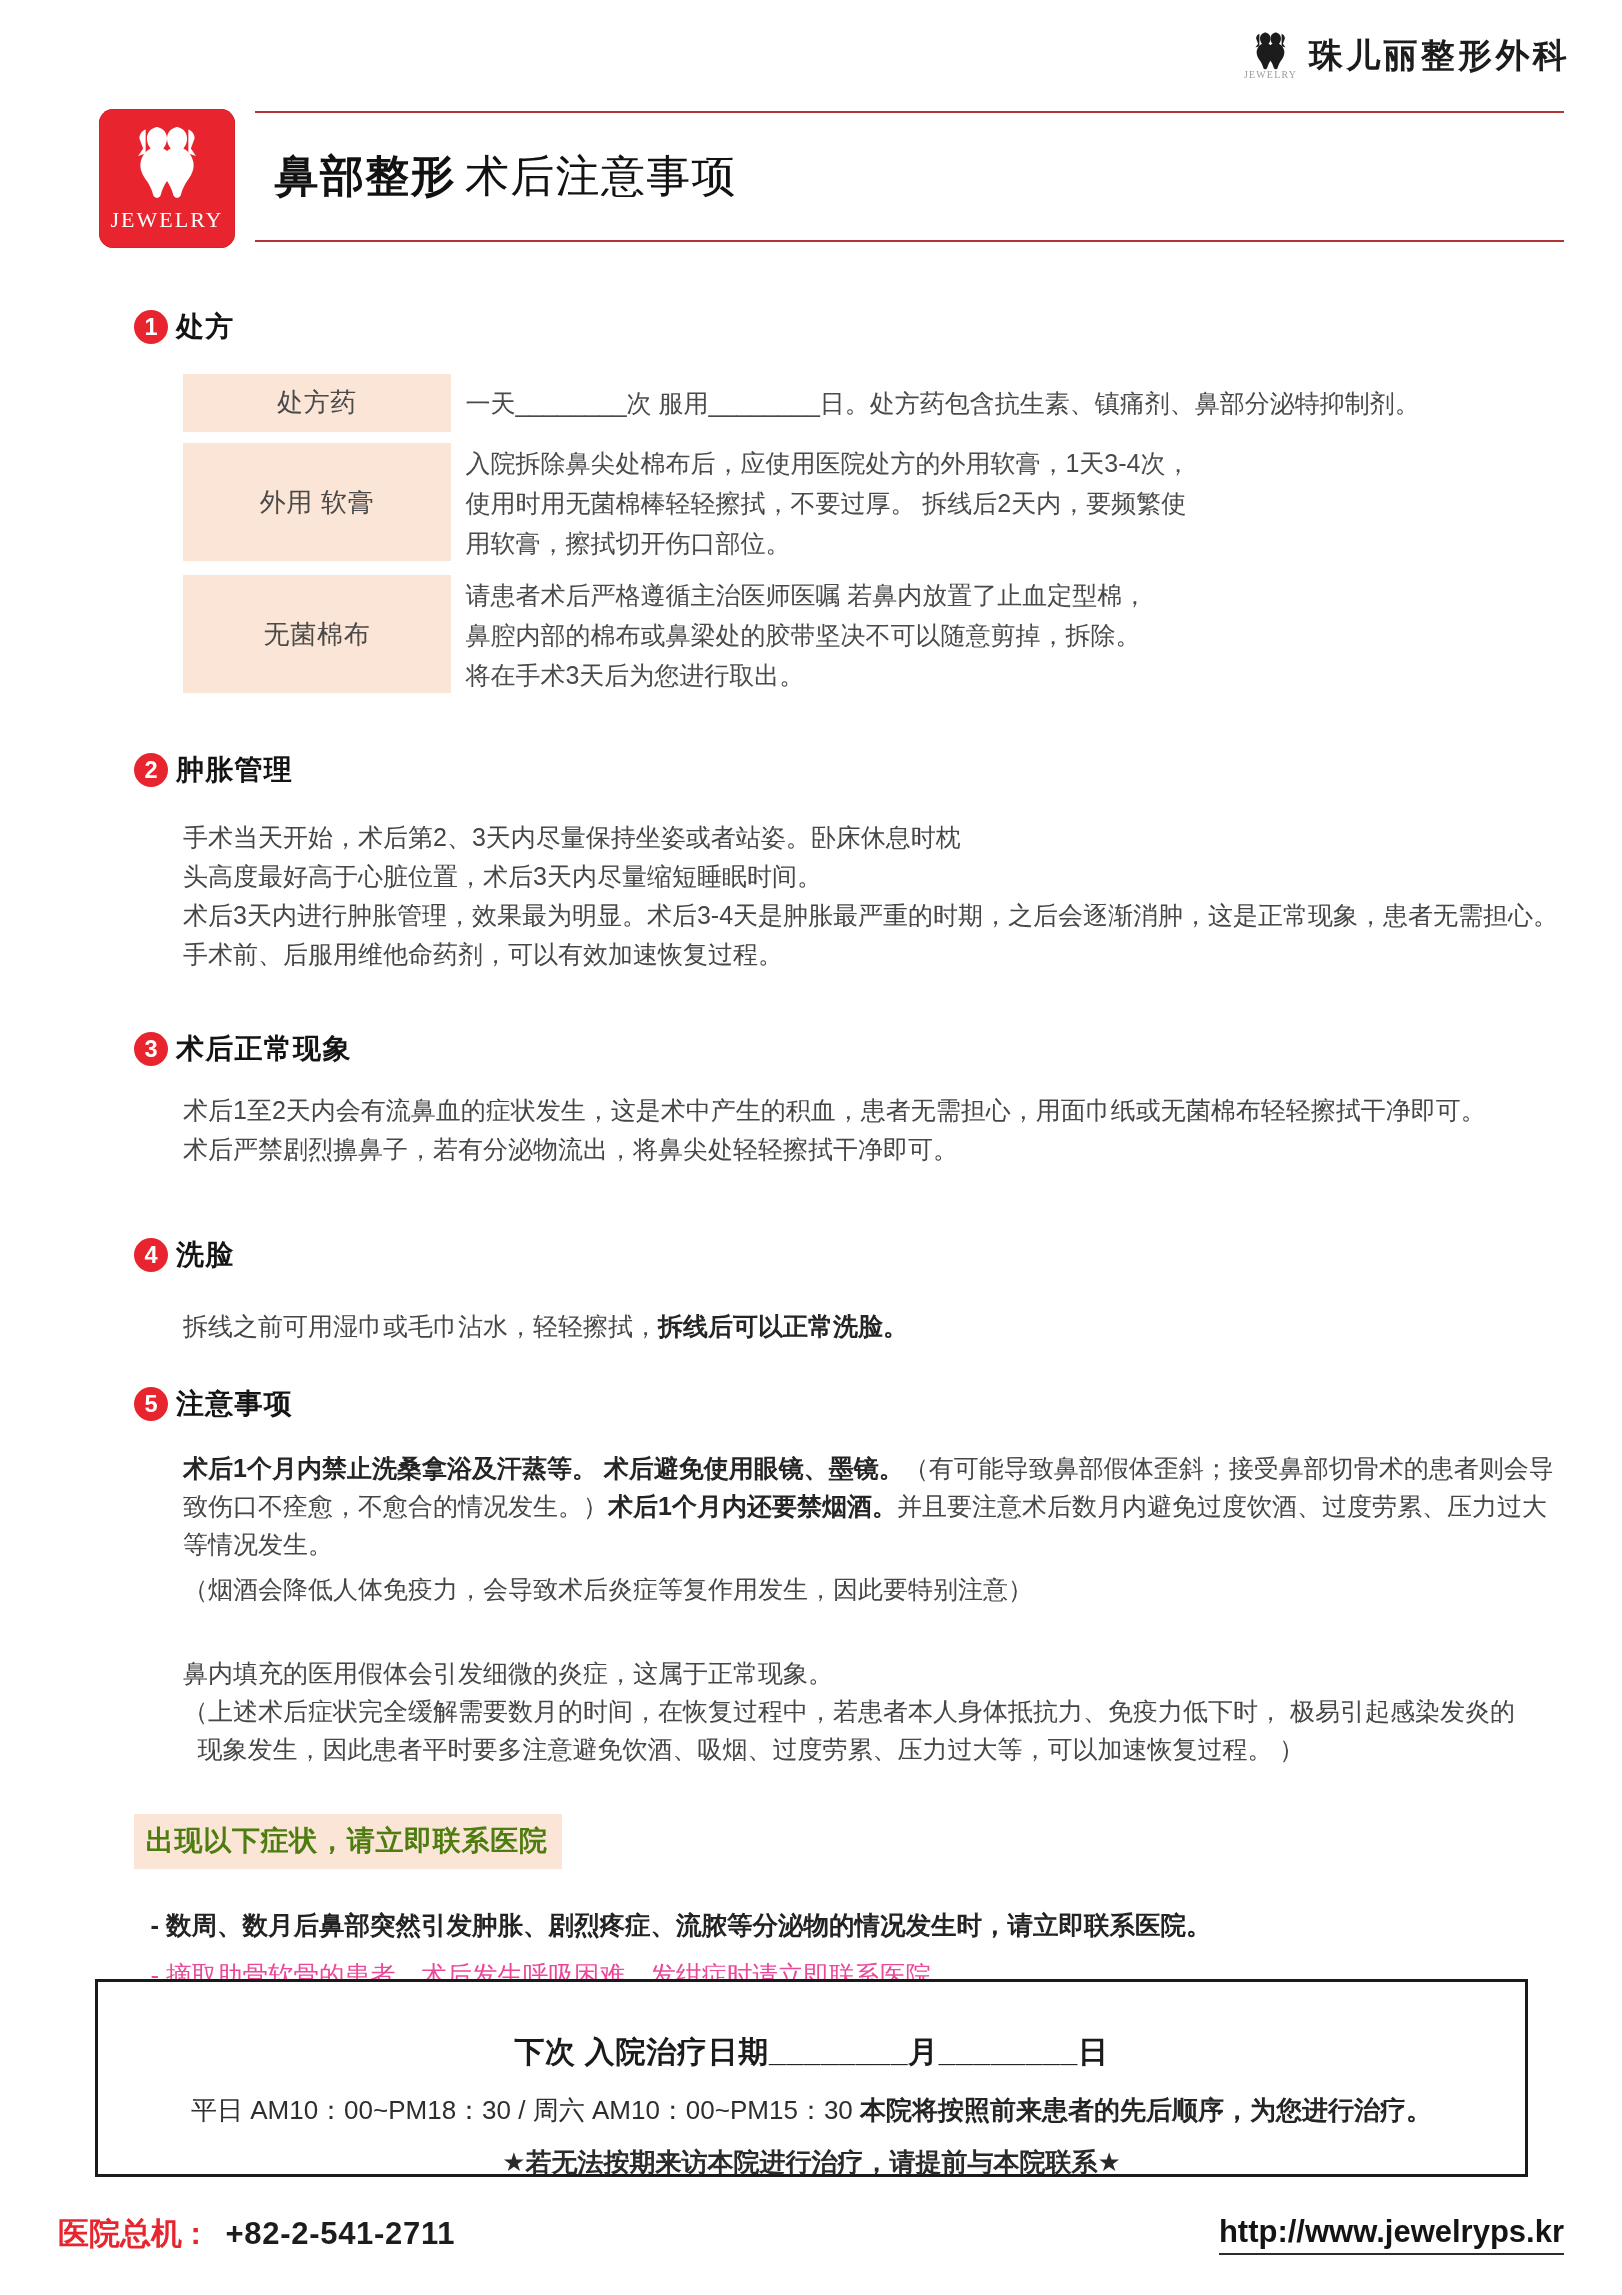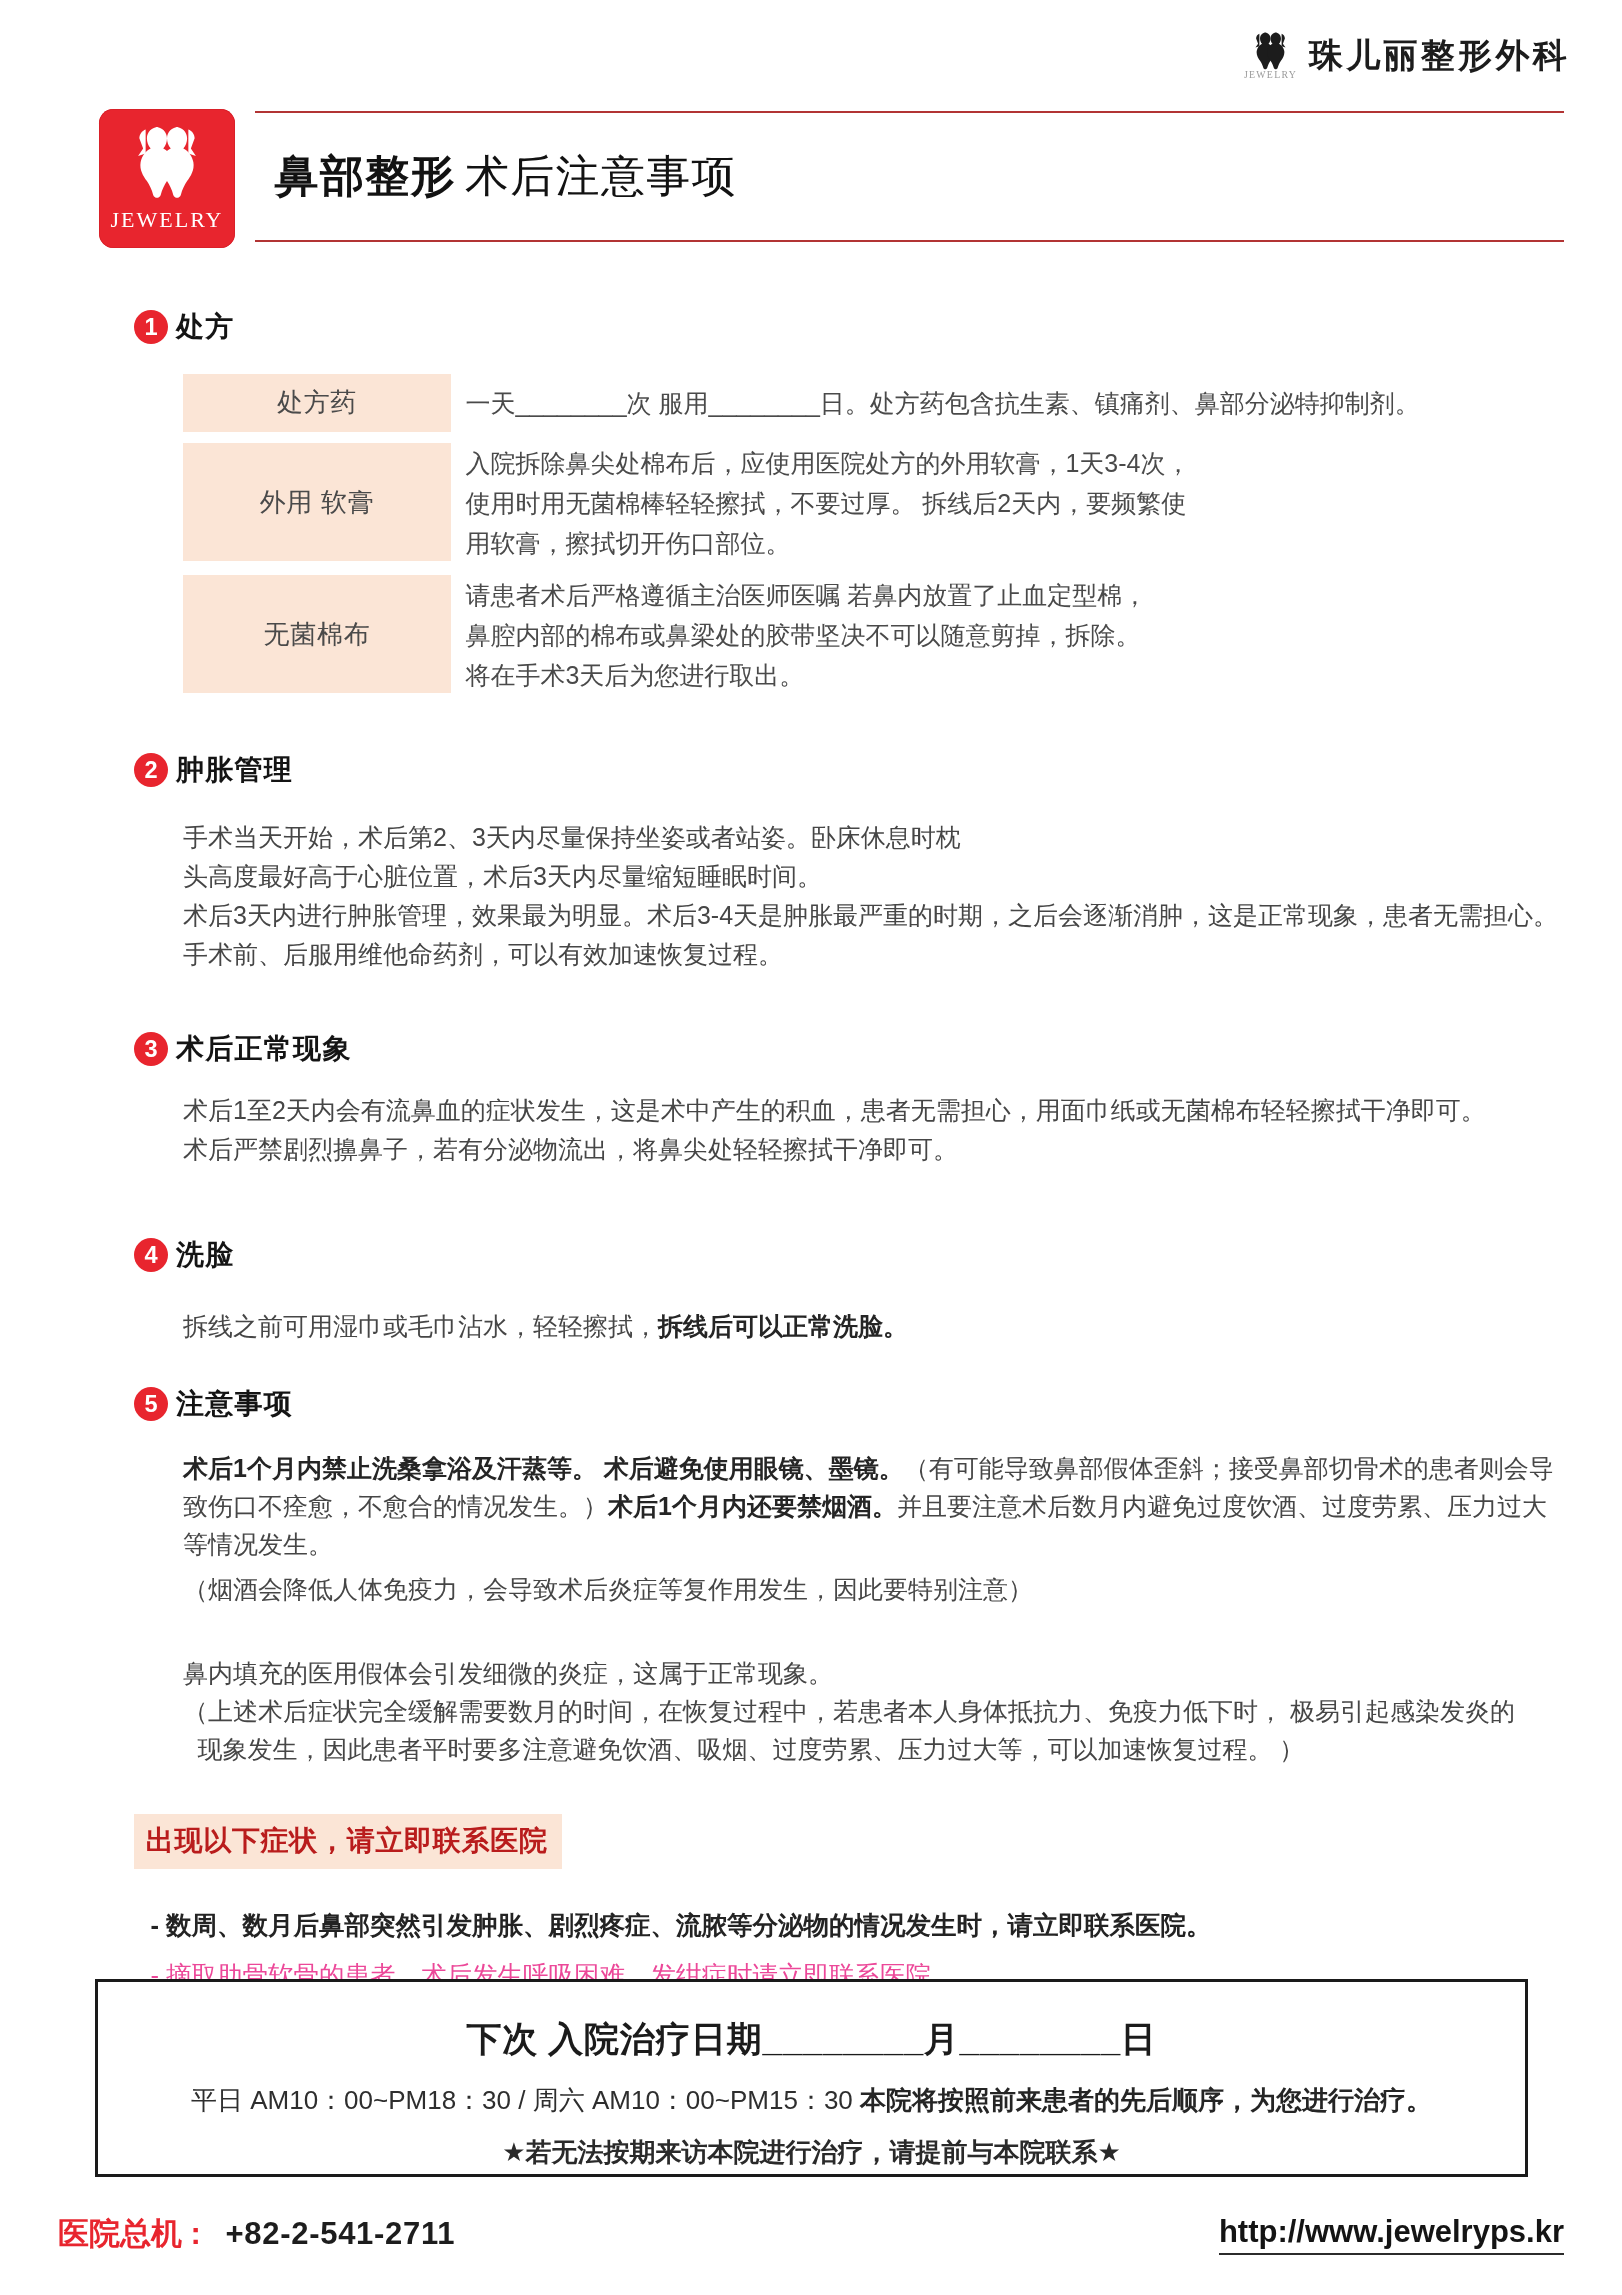--- a/index.html
+++ b/index.html
@@ -82,34 +82,34 @@
   .bold { font-weight:700; color:#252525; }
 
   .notice-body { margin:26px 0 0 49px; font-size:25px; line-height:38px; color:#464646; }
   .notice-p2 { margin-top:6.5px; }
   .notice-p3 { margin-top:46px; }
   .notice-p4b { padding-left:14.4px; }
 
   
   .alert-highlight {
     display:inline-block; margin:46px 0 0 0;
-    background:#FBE5D6; color:#b91c1c;
+    background:#FBE5D6; color:#4d7c0f;
     font-size:28px; font-weight:700; letter-spacing:0.7px;
     padding:7.9px 14.4px 9.2px 11.8px;
   }
   .alert-bullets { margin:31px 0 0 16.4px; font-size:25.5px; line-height:50px; }
   .alert-bullets .b1 { font-weight:700; color:#232323; }
   .alert-bullets .b2 { font-weight:500; color:#ec4899; }
 
   
   .appt-box {
     position:absolute; top:1979px; left:95px; right:94px; height:198px;
     border:3.3px solid #1a1a1a; background:#fff; text-align:center;
   }
-  .appt-line1 { margin-top:34px; font-size:35px; font-weight:700; color:#1b1b1b; letter-spacing:0.7px; }
+  .appt-line1 { margin-top:50px; font-size:30px; font-weight:700; color:#1b1b1b; letter-spacing:0.7px; }
   .appt-line2 { margin-top:19.6px; font-size:26px; color:#2e2e2e; font-weight:500; }
   .appt-line2 .bold { font-weight:700; }
   .appt-line3 { margin-top:17px; font-size:26px; font-weight:600; color:#2a2a2a; }
 
   
   .footer {
     position:absolute; top:2213px; left:58px; right:58px;
     display:flex; justify-content:space-between; align-items:flex-end;
   }
   .phone-wrap { font-size:31px; font-weight:700; }

